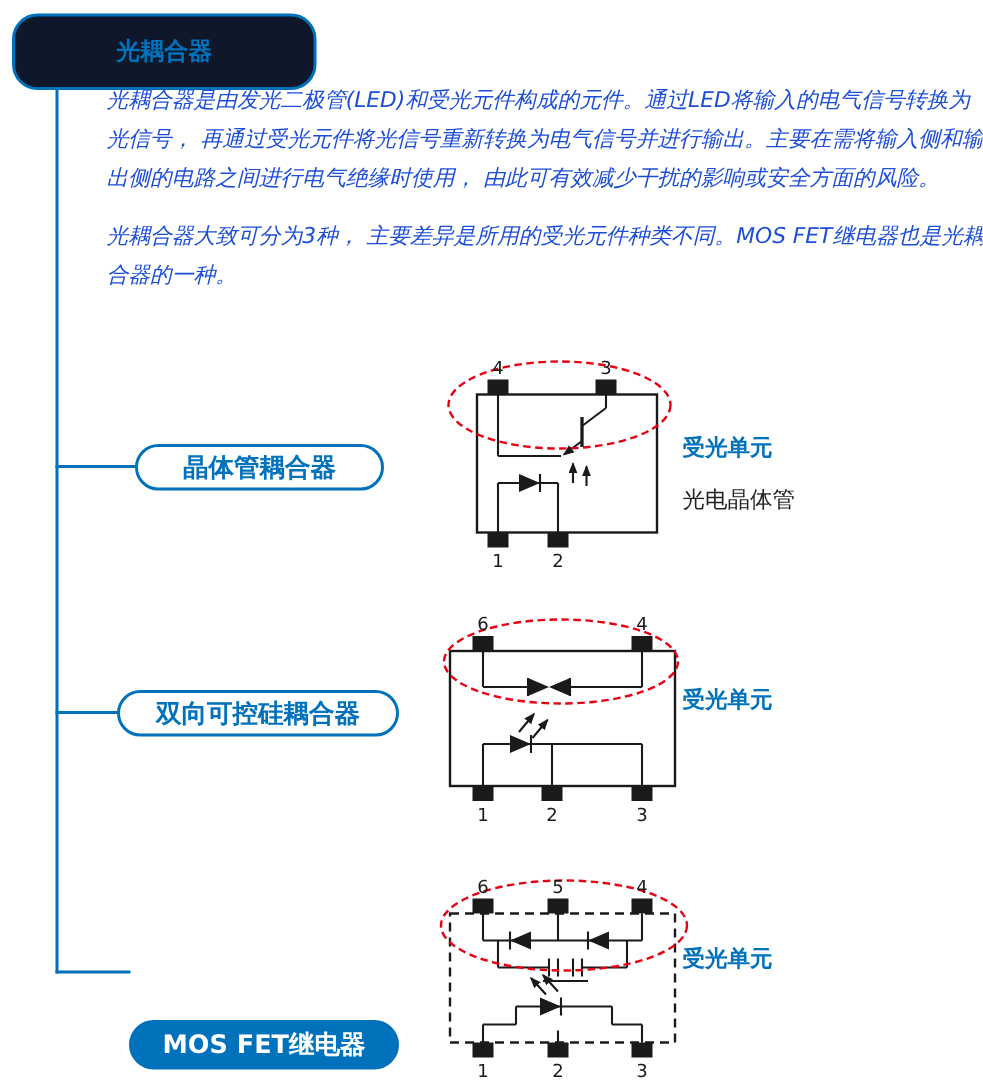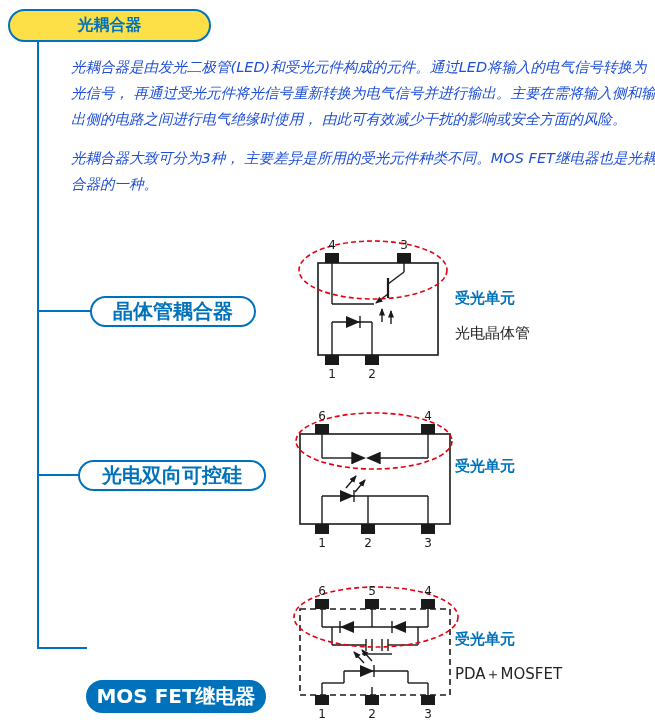--- a/index.html
+++ b/index.html
@@ -2,28 +2,28 @@
 <html style="--blue: #0072bc; --red: #e60012;"><head>
 <meta charset="utf-8">
 <style>
   :root { --blue:#0072bc; --red:#e60012; }
   * { box-sizing:border-box; margin:0; padding:0; }
   body { background:#fff; }
   .page { position:relative; width:655px; height:723px; background:#fff; overflow:hidden;
           font-family:"DejaVu Sans","Liberation Sans",sans-serif; }
   .tline { position:absolute; background:var(--blue); }
   .vline { left:37px; top:41px; width:2px; height:608px; }
-  .title-badge { position:absolute; left:8px; top:9px; width:203px; height:33px; background:#fde047;
+  .title-badge { position:absolute; left:8px; top:9px; width:203px; height:51px; background:#0f172a;
                  border:2px solid var(--blue); border-radius:17px; color:var(--blue);
                  font-size:16px; font-weight:bold; display:flex; align-items:center; justify-content:center; z-index:3; }
   .intro { position:absolute; left:71px; top:54px; width:586px; font-size:14.5px; line-height:1.8; color:#1d4ed8;font-style:italic; }
   .intro p { margin:0; }
   .intro p + p { margin-top:13px; }
   .pill { position:absolute; background:#fff; border:2px solid var(--blue); border-radius:17px;
-          color:var(--blue); font-size:20px; font-weight:bold;
+          color:var(--blue); font-size:17px; font-weight:bold;
           display:flex; align-items:center; justify-content:center; z-index:2; }
   .pill.filled { background:var(--blue); color:#fff;margin-top:48px; }
   .rinfo { position:absolute; left:455px; font-size:15px; line-height:1.4; }
   .rinfo .rtitle { color:var(--blue); font-weight:bold; }
   .rinfo .rtype { color:#222; margin-top:14px; }
   .diagram { position:absolute; }
   .pkg { fill:#fff; stroke:#1a1a1a; stroke-width:1.6; }
   .pkg.dashed { stroke-dasharray:6 4; }
   .pin { fill:#1a1a1a; }
   .ckt { stroke:#1a1a1a; stroke-width:1.4; fill:none; }
@@ -42,33 +42,32 @@
   <div class="tline" style="left:37px;top:647px;width:50px;height:2px"></div>
 
   <div class="title-badge">光耦合器</div>
 
   <div class="intro">
     <p>光耦合器是由发光二极管(LED)和受光元件构成的元件。通过LED将输入的电气信号转换为光信号， 再通过受光元件将光信号重新转换为电气信号并进行输出。主要在需将输入侧和输出侧的电路之间进行电气绝缘时使用， 由此可有效减少干扰的影响或安全方面的风险。</p>
     <p>光耦合器大致可分为3种， 主要差异是所用的受光元件种类不同。MOS FET继电器也是光耦合器的一种。</p>
   </div>
 
   <div class="pill" style="left:90px;top:296px;width:166px;height:31px">晶体管耦合器</div>
-  <div class="pill" style="left:78px;top:460px;width:188px;height:31px">光电双向可控硅</div>
+  <div class="pill" style="left:78px;top:460px;width:188px;height:31px">双向可控硅耦合器</div>
   <div class="pill filled" style="left:86px;top:632px;width:180px;height:33px">MOS FET继电器</div>
 
   <div class="rinfo" style="top:288px">
     <div class="rtitle">受光单元</div>
     <div class="rtype">光电晶体管</div>
   </div>
   <div class="rinfo" style="top:456px">
     <div class="rtitle">受光单元</div>
   </div>
   <div class="rinfo" style="top:629px">
     <div class="rtitle">受光单元</div>
-    <div class="rtype">PDA＋MOSFET</div>
   </div>
 
   <svg class="diagram" style="left:298px;top:238px" width="160" height="152" viewBox="0 0 160 152">
     <defs>
       <marker id="m1" markerWidth="9" markerHeight="9" refX="6.5" refY="3" orient="auto" markerUnits="userSpaceOnUse">
         <path d="M0,0 L7.5,3 L0,6 Z" class="fillb"></path>
       </marker>
     </defs>
     <rect class="pkg" x="20" y="25" width="120" height="92"></rect>
     <g>

